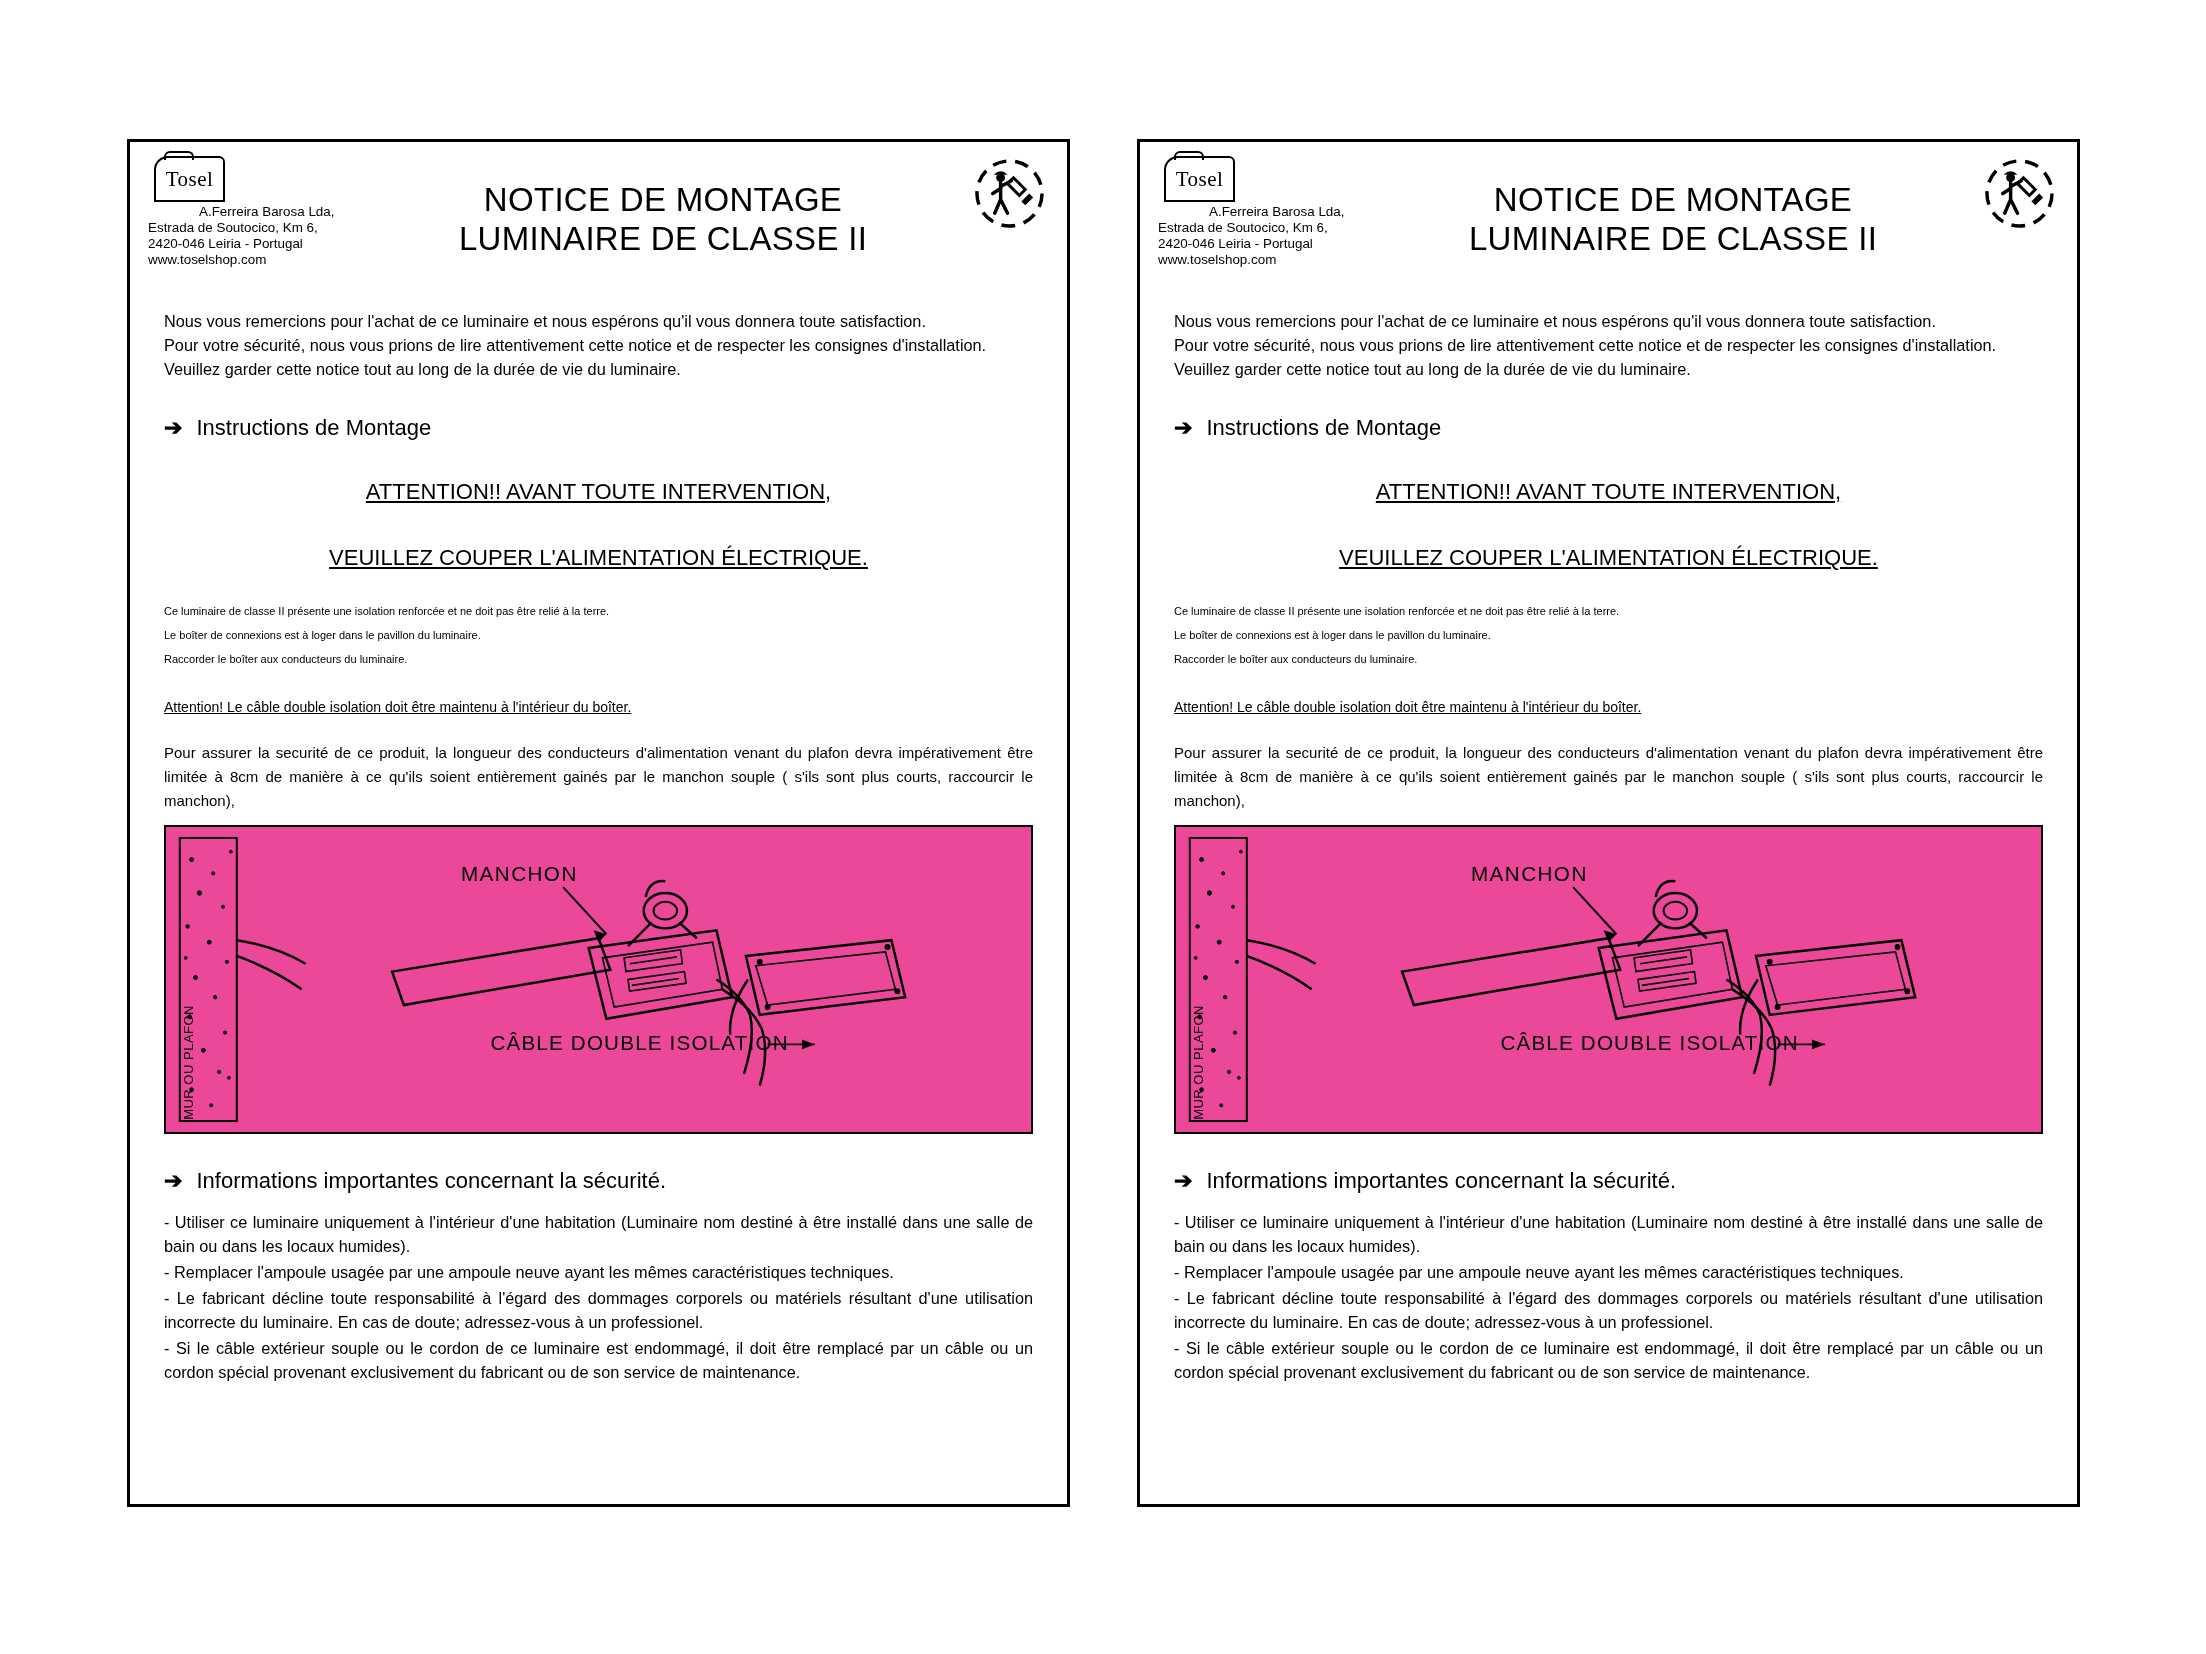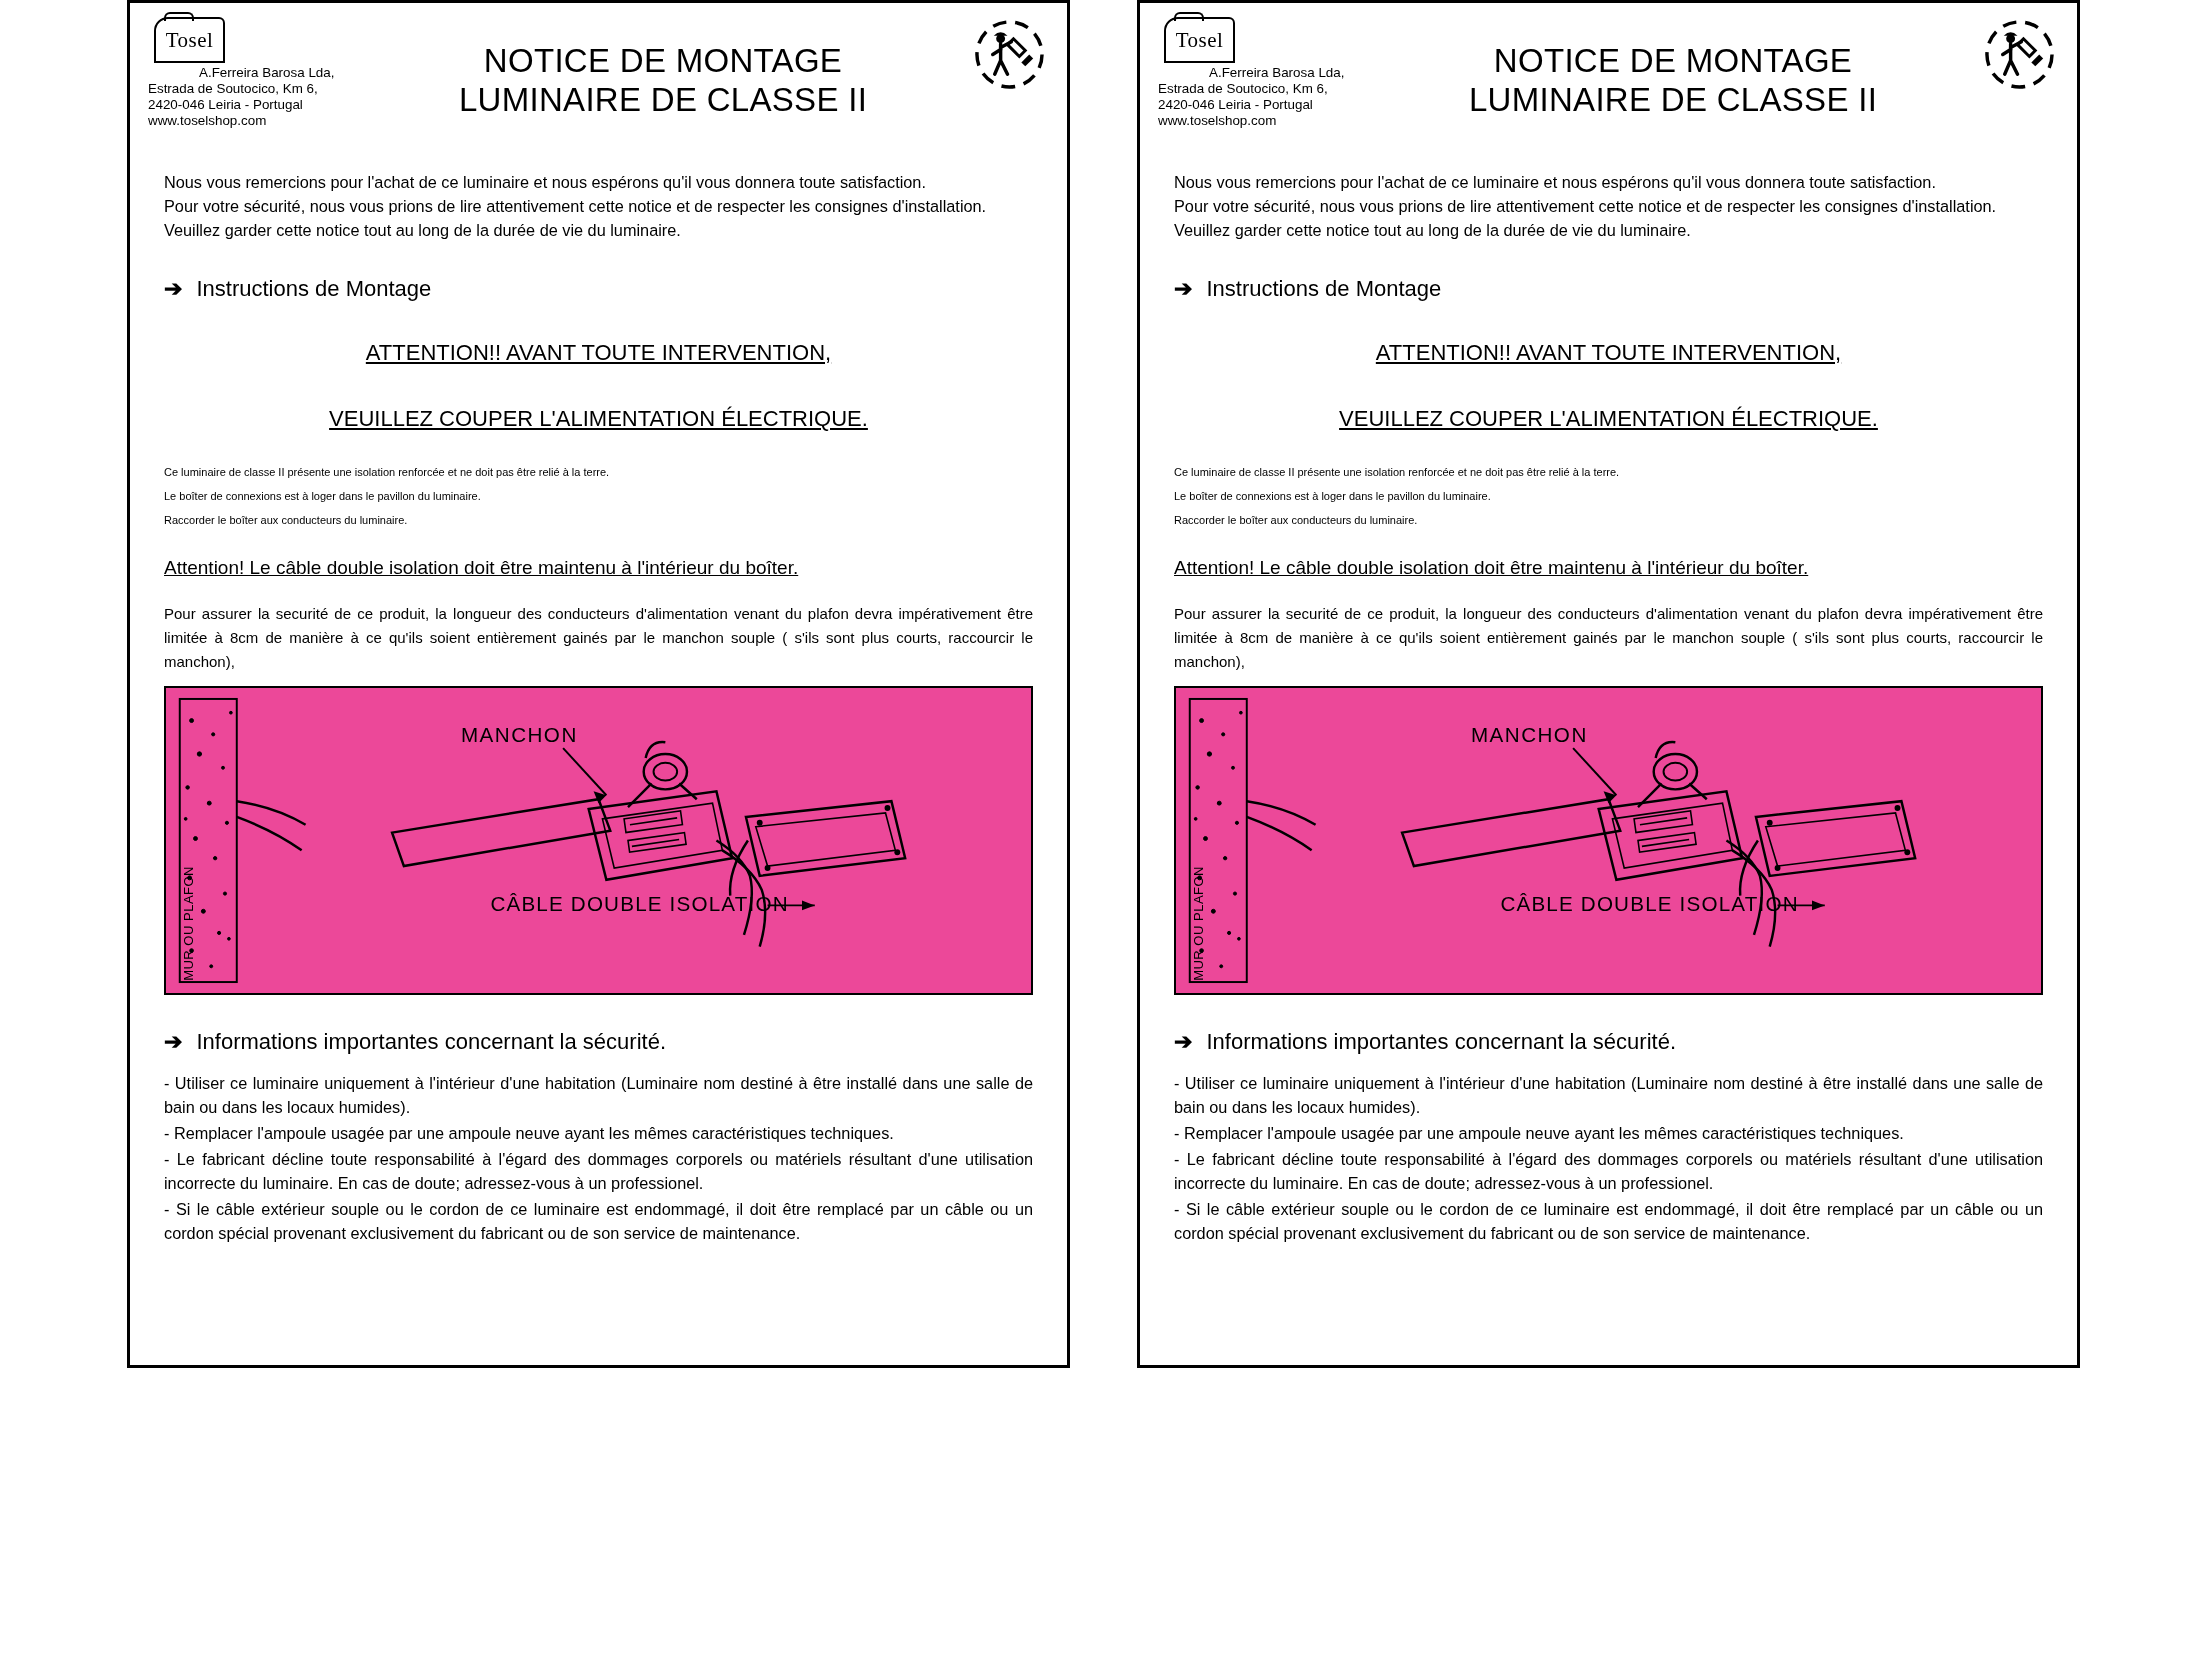--- a/index.html
+++ b/index.html
@@ -17,20 +17,21 @@
   .sheet {
     position: absolute;
     top: 0; left: 0;
     width: 2207px;
     height: 1654px;
     display: flex;
     flex-direction: row;
     justify-content: center;
     align-items: flex-start;
     gap: 67px;
+    padding-top: 139px;
     box-sizing: border-box;
   }
   .panel {
     width: 943px;
     height: 1368px;
     border: 3px solid #000;
     box-sizing: border-box;
     position: relative;
     background: #fff;
   }
@@ -136,21 +137,21 @@
     display: block;
     margin-top: 36px;
   }
   .para {
     font-size: 11px;
     line-height: 24px;
     margin-top: 26px;
   }
   .underlined {
     text-decoration: underline;
-    font-size: 19px;
+    font-size: 14px;
     line-height: 24px;
     margin-top: 24px;
     display: inline-block;
   }
   .para-just {
     font-size: 15px;
     line-height: 24px;
     margin-top: 22px;
     text-align: justify;
   }

